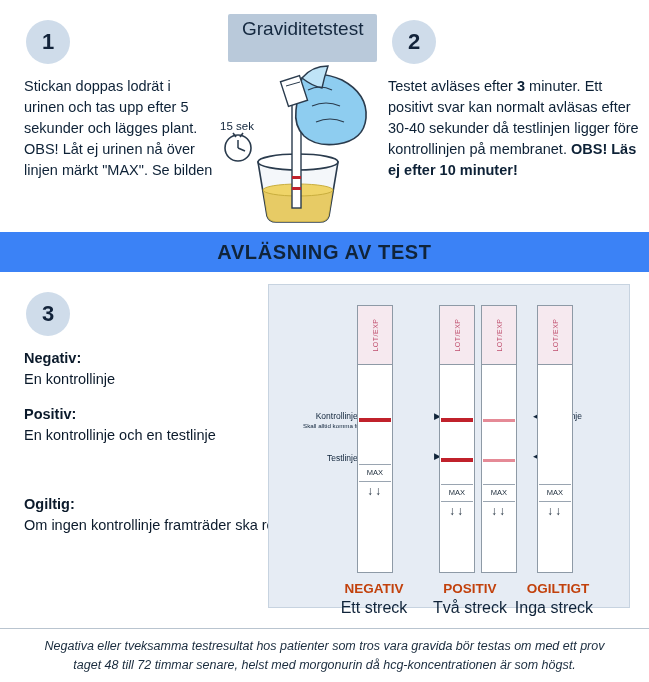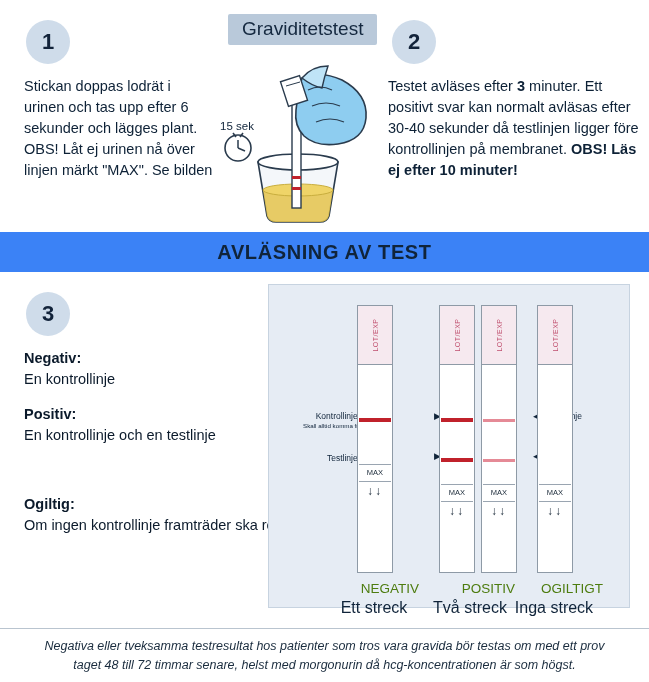--- a/index.html
+++ b/index.html
@@ -29,21 +29,21 @@
     color:#0d2136;
   }
   #step1-text{position:absolute;left:24px;top:76px;width:190px;}
   #step2-text{position:absolute;left:388px;top:76px;width:252px;}
   .bold{font-weight:bold;}
 
   
   .pill{
     position:absolute;left:228px;top:14px;
     background:#b9c9da;
-    padding:4px 14px 5px 14px;
+    padding:4px 14px 22px 14px;
     font-size:19px;color:#14283f;
     border-radius:2px;
   }
 
   
   .illus{position:absolute;left:216px;top:44px;width:176px;height:182px;}
   .clock-label{
     position:absolute;left:4px;top:76px;font-size:11.5px;color:#10243a;
   }
 
@@ -95,22 +95,22 @@
   .maxbox{
     position:absolute;left:1px;width:32px;height:16px;
     border-top:1px solid #9aa5b1;border-bottom:1px solid #9aa5b1;
     font-size:7.5px;color:#1c2b3a;text-align:center;line-height:16px;
   }
   .arrows{
     position:absolute;left:1px;width:32px;text-align:center;
     font-size:12px;color:#1c2b3a;letter-spacing:2px;
   }
   .strip-label{
-    position:absolute;top:296px;width:90px;text-align:right;
-    font-size:13.5px;font-weight:normal;color:#4d7c0f;
+    position:absolute;top:296px;width:90px;text-align:center;
+    font-size:13.5px;font-weight:bold;color:#c2410c;
   }
   .strip-sub{
     position:absolute;top:314px;width:90px;text-align:center;
     font-size:16px;color:#10243a;
   }
 
   .anno{
     position:absolute;font-size:8.5px;color:#10243a;line-height:1.15;
   }
   .anno.small{font-size:6.2px;}
@@ -128,21 +128,21 @@
   }
 </style>
 </head>
 <body>
 
 <div class="page">
 
   <div class="top">
 
     <div class="circle" id="step1-circle">1</div>
-    <div class="step-text" id="step1-text">Stickan doppas lodrät i urinen och tas upp efter 6 sekunder och lägges plant. OBS! Låt ej urinen nå över linjen märkt "MAX". Se bilden</div>
+    <div class="step-text" id="step1-text">Stickan doppas lodrät i urinen och tas upp efter 5 sekunder och lägges plant. OBS! Låt ej urinen nå över linjen märkt "MAX". Se bilden</div>
 
     <div class="pill">Graviditetstest</div>
 
     <div class="illus">
       <svg width="176" height="182" viewBox="0 0 176 182">
 
         <path d="M42 118 L122 118 L113 172 Q111 178 104 178 L60 178 Q53 178 51 172 Z" fill="#f4f7fa" stroke="#2a3b4d" stroke-width="1.6"></path>
         <path d="M47 146 L117 146 L113 172 Q111 178 104 178 L60 178 Q53 178 51 172 Z" fill="#e4c34a" opacity="0.85"></path>
         <ellipse cx="82" cy="118" rx="40" ry="8" fill="#ffffff" stroke="#2a3b4d" stroke-width="1.6"></ellipse>
         <ellipse cx="82" cy="146" rx="35" ry="6" fill="#efd468" stroke="#c9ae3e" stroke-width="1"></ellipse>

